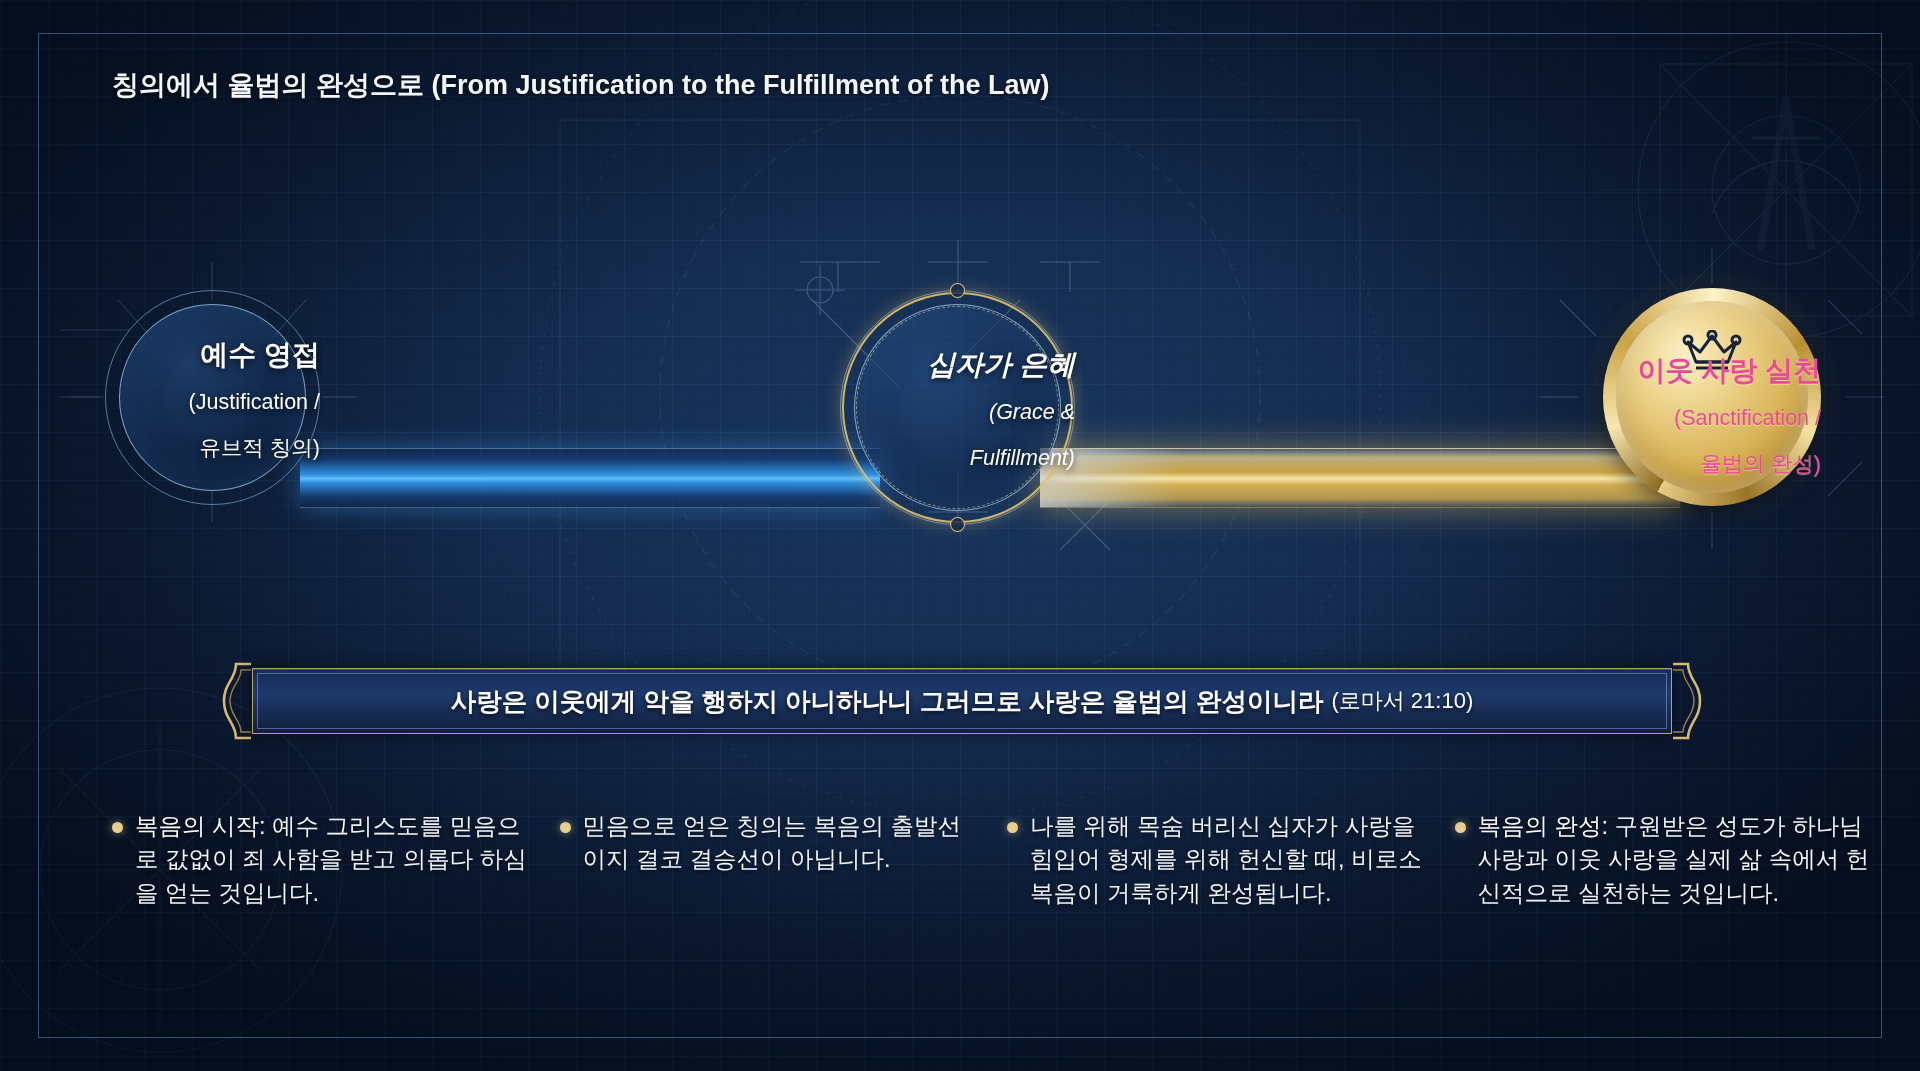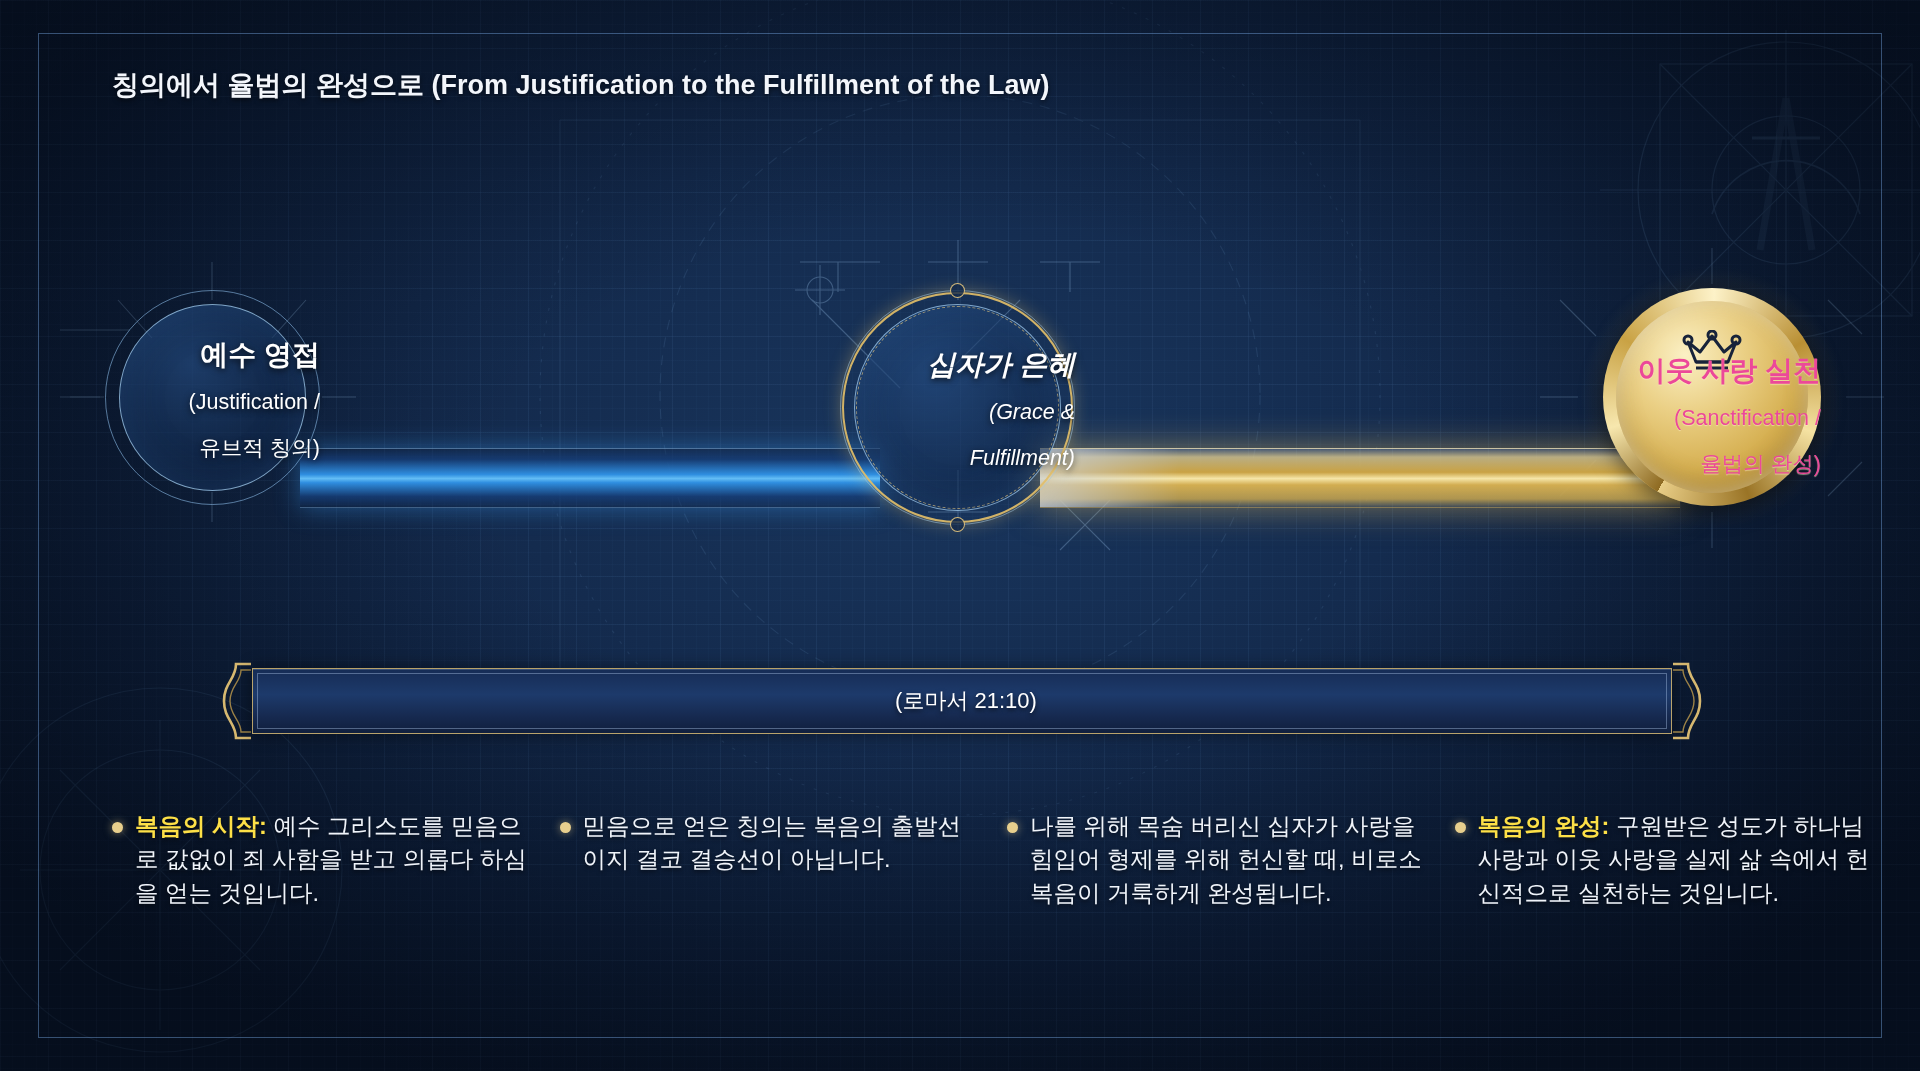--- a/index.html
+++ b/index.html
@@ -178,21 +178,21 @@
   .bullet{ width:auto; flex:1 1 0; display:flex; gap:12px; }
   .bullet .dot{
     flex:0 0 auto; width:11px; height:11px; border-radius:50%;
     background:#e8cf8d; margin-top:12px;
     box-shadow:0 0 8px rgba(232,207,141,.55);
   }
   .bullet .body{
     font-size:23.5px; line-height:1.42; color:#f0f4fa; font-weight:500;
     text-shadow:0 2px 4px rgba(0,0,0,.6);
   }
-  .bullet .lead{ color:#fde047; font-weight:700; }
+  .bullet .lead{ color:#ffffff; font-weight:400; }
 </style>
 </head>
 <body>
 
 <div id="bg-root">
   <div class="bg-base"></div>
   <div class="bg-grid"></div>
   <div class="bg-grid-fine"></div>
 
   <svg class="bg-svg" width="1920" height="1071" viewBox="0 0 1920 1071">
@@ -297,20 +297,21 @@
 </div>
 
 <div class="verse">
   <svg class="verse-cap left" viewBox="0 0 30 80">
     <path d="M29 3 H14 C14 18 2 22 2 40 C2 58 14 62 14 77 H29" fill="none" stroke="#d6b870" stroke-width="2.6"></path>
     <path d="M29 9 H19 C19 21 8 25 8 40 C8 55 19 59 19 71 H29" fill="none" stroke="#9c8247" stroke-width="1.4"></path>
   </svg>
   <div class="verse-plate"></div>
   <div class="verse-plate2"></div>
   <div class="verse-text">
+    <span>사랑은 이웃에게 악을 행하지 아니하나니 그러므로 사랑은 율법의 완성이니라</span>
     <span class="ref">(로마서 21:10)</span>
   </div>
   <svg class="verse-cap right" viewBox="0 0 30 80">
     <path d="M1 3 H16 C16 18 28 22 28 40 C28 58 16 62 16 77 H1" fill="none" stroke="#d6b870" stroke-width="2.6"></path>
     <path d="M1 9 H11 C11 21 22 25 22 40 C22 55 11 59 11 71 H1" fill="none" stroke="#9c8247" stroke-width="1.4"></path>
   </svg>
 </div>
 
 <div class="bullets">
   <div class="bullet">

